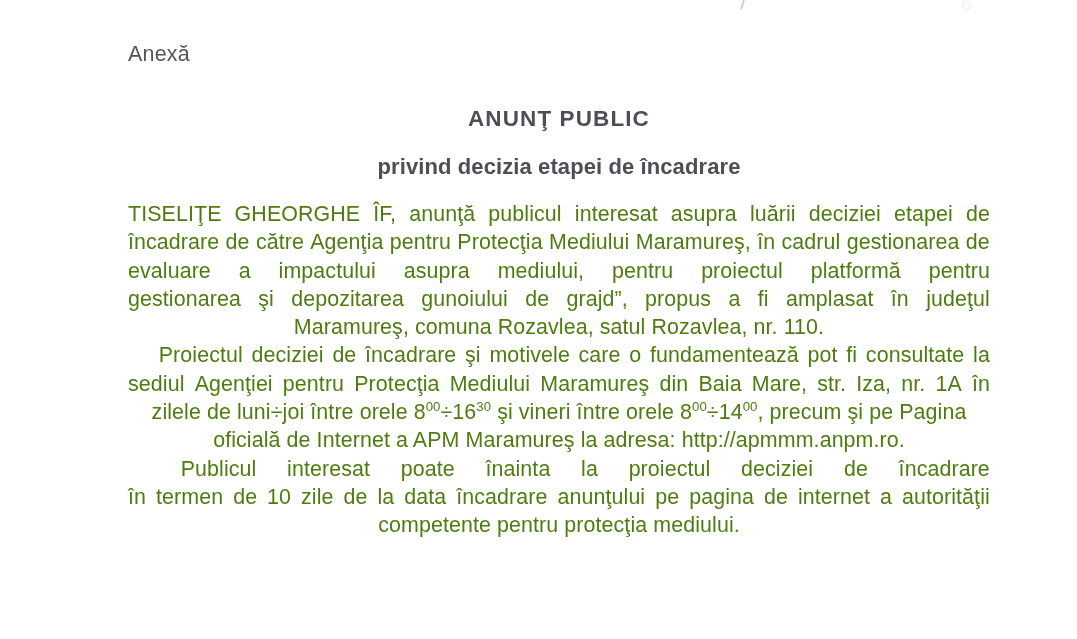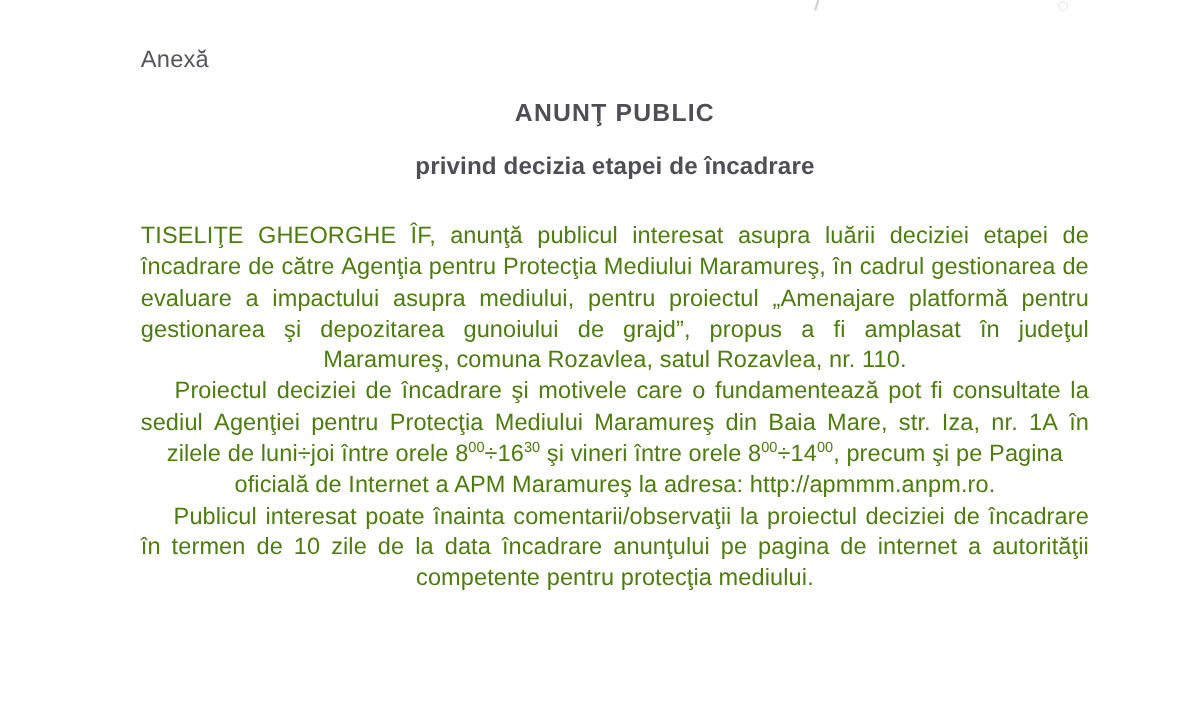--- a/index.html
+++ b/index.html
@@ -48,21 +48,21 @@
     top: 40px;
     font-size: 21.5px;
     line-height: 28px;
     letter-spacing: 0.2px;
     color: #55555c;
   }
 
   .title-block {
     position: absolute;
     left: 128px;
-    top: 88px;
+    top: 104px;
     width: 862px;
     text-align: center;
   }
   .title-main {
     font-size: 22.5px;
     font-weight: bold;
     letter-spacing: 1.1px;
     line-height: 29px;
     color: #4e4e56;
   }
@@ -156,21 +156,20 @@
         <span>de</span>
       </div>
       <div class="line justify">
         <span>evaluare</span>
         <span>a</span>
         <span>impactului</span>
         <span>asupra</span>
         <span>mediului,</span>
         <span>pentru</span>
         <span>proiectul</span>
-        <span>„Amenajare</span>
         <span>platformă</span>
         <span>pentru</span>
       </div>
       <div class="line justify">
         <span>gestionarea</span>
         <span>şi</span>
         <span>depozitarea</span>
         <span>gunoiului</span>
         <span>de</span>
         <span>grajd”,</span>
@@ -213,21 +212,20 @@
         <span>1A</span>
         <span>în</span>
       </div>
       <div class="line"><span>zilele de luni÷joi între orele 8</span><sup>00</sup><span>÷16</span><sup>30</sup><span> şi vineri între orele 8</span><sup>00</sup><span>÷14</span><sup>00</sup><span>, precum şi pe Pagina</span></div>
       <div class="line">oficială de Internet a APM Maramureş la adresa: http://apmmm.anpm.ro.</div>
       <div class="line justify indent">
         <span>Publicul</span>
         <span>interesat</span>
         <span>poate</span>
         <span>înainta</span>
-        <span>comentarii/observaţii</span>
         <span>la</span>
         <span>proiectul</span>
         <span>deciziei</span>
         <span>de</span>
         <span>încadrare</span>
       </div>
       <div class="line justify">
         <span>în</span>
         <span>termen</span>
         <span>de</span>

